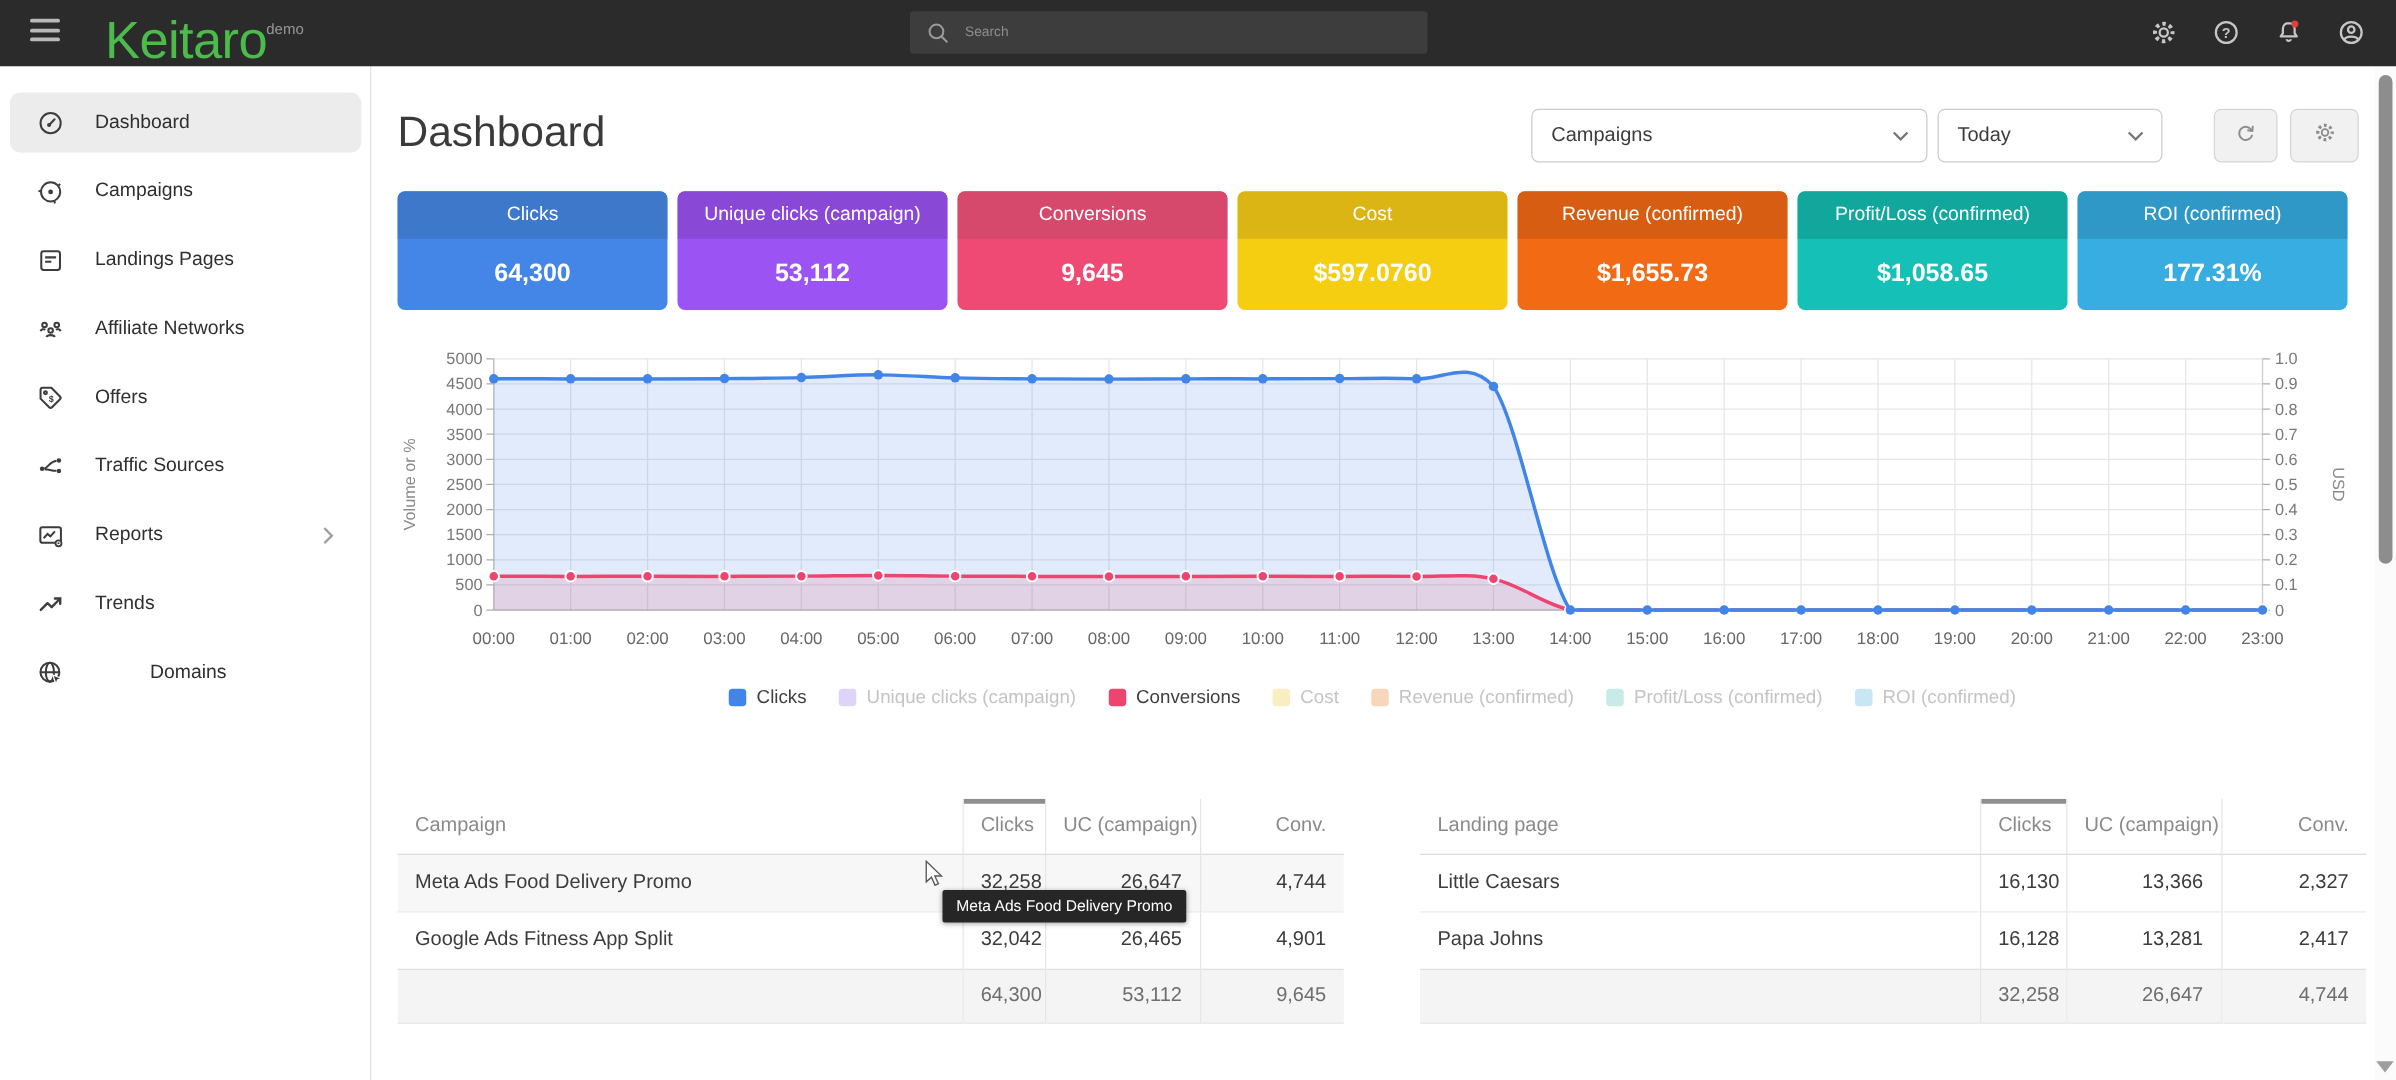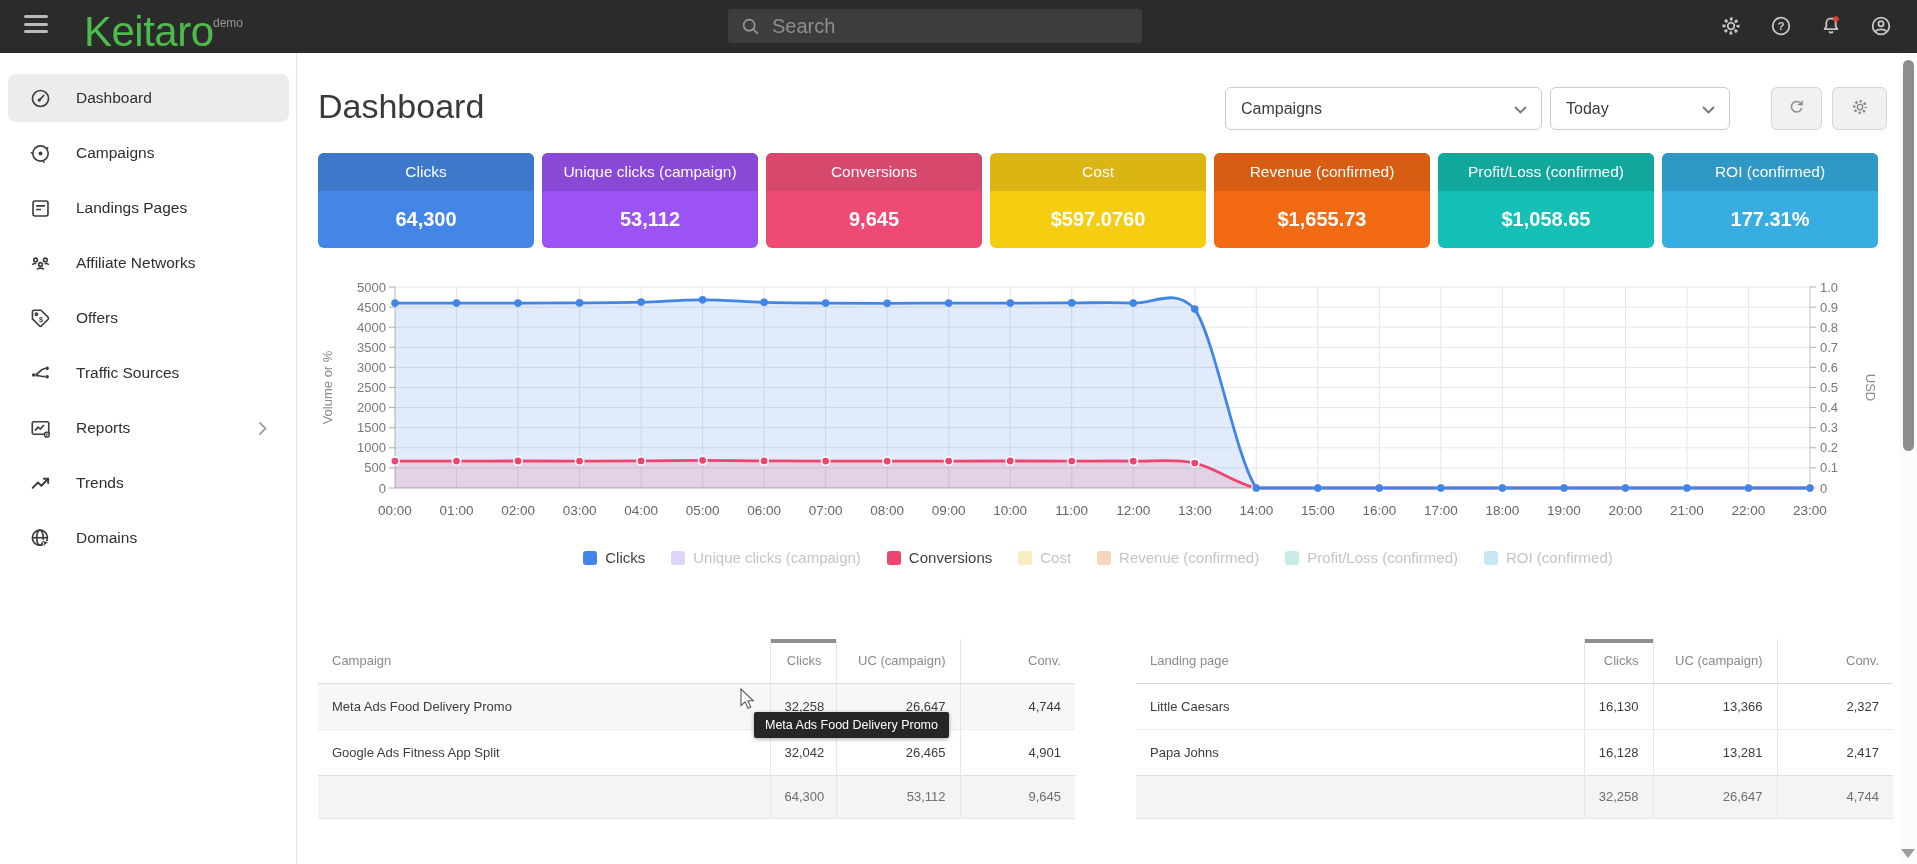--- a/index.html
+++ b/index.html
@@ -7,21 +7,21 @@
        font-family:"Liberation Sans","DejaVu Sans",sans-serif;color:#3c3c3c;}
 
   
   .topbar{position:absolute;left:0;top:0;width:1917px;height:53px;background:#2b2b2b;z-index:30;}
   .hamburger{position:absolute;left:24px;top:15px;width:26px;height:22px;cursor:pointer;}
   .hamburger span{display:block;width:24px;height:3px;background:#b9b9b9;border-radius:2px;margin:0 0 4.5px 0;}
   .logo{position:absolute;left:84px;top:8px;font-size:42px;font-weight:normal;letter-spacing:-.5px;color:#4cbb4c;}
   .logo-suffix{position:absolute;left:213px;top:16px;font-size:12px;color:#969696;text-align:right;}
   .searchbox{position:absolute;left:728px;top:9px;width:414px;height:34px;background:#3d3d3d;border-radius:3px;display:flex;align-items:center;}
   .searchbox .sicon{margin:0 10px 0 13px;display:flex;}
-  .searchbox input{flex:1;background:transparent;border:none;outline:none;color:#ddd;font-size:20px;font-family:inherit;}
+  .searchbox input{flex:1;background:transparent;border:none;outline:none;color:#ddd;font-size:11px;font-family:inherit;}
   .searchbox input::placeholder{color:#8e8e8e;}
   .top-icons{position:absolute;right:23px;top:13px;display:flex;gap:24px;}
   .tbtn{width:26px;height:26px;position:relative;cursor:pointer;display:flex;align-items:center;justify-content:center;}
 
   
   .sidebar{position:absolute;left:0;top:53px;width:297px;height:811px;background:#fff;border-right:1px solid #e2e2e2;box-sizing:border-box;}
   .side-item{position:absolute;left:8px;width:281px;height:48px;border-radius:8px;display:flex;align-items:center;cursor:pointer;}
   .side-item.active{background:#ececec;}
   .side-item .sic{margin-left:20px;width:24px;height:24px;display:flex;align-items:center;justify-content:center;}
   .side-item .slabel{margin-left:24px;font-size:15.5px;color:#2f2f2f;}
@@ -40,21 +40,21 @@
   .card .chead{height:38px;line-height:38px;font-size:15.5px;white-space:nowrap;}
   .card .cval{height:57px;display:flex;align-items:center;justify-content:center;font-size:20px;font-weight:bold;}
 
   
   #chart{position:absolute;left:318px;top:263px;}
   .legend{position:absolute;left:318px;top:549px;width:1560px;display:flex;justify-content:center;gap:26px;align-items:center;}
   .leg-item{display:flex;align-items:center;gap:8px;font-size:15px;cursor:pointer;white-space:nowrap;}
   .leg-sq{width:14px;height:14px;border-radius:3px;display:inline-block;}
 
   
-  table.dash{position:absolute;top:639px;border-collapse:collapse;background:#fff;font-size:13px;color:#3c3c3c;table-layout:fixed;}
+  table.dash{position:absolute;top:639px;border-collapse:collapse;background:#fff;font-size:16px;color:#3c3c3c;table-layout:fixed;}
   table.dash th{font-weight:400;color:#8a8a8a;text-align:right;padding:0 14px;height:44px;position:relative;
                 border-bottom:1px solid #dcdcdc;box-sizing:border-box;white-space:nowrap;overflow:hidden;}
   table.dash th:first-child{text-align:left;}
   table.dash th.numcol,table.dash td.numcol{border-left:1px solid #e6e6e6;}
   table.dash th.sorted::before{content:"";position:absolute;top:0;left:0;right:0;height:4px;background:#8f8f8f;}
   table.dash td{height:46px;padding:0 14px;text-align:right;border-top:1px solid #ececec;box-sizing:border-box;white-space:nowrap;overflow:hidden;}
   table.dash td:first-child{text-align:left;}
   table.dash tr.hovered td{background:#f7f7f7;}
   table.dash tfoot td{background:#f4f4f4;color:#6e6e6e;height:43px;border-top:1px solid #dfdfdf;border-bottom:1px solid #e4e4e4;}
 
@@ -204,21 +204,21 @@
         </div>
         <div class="side-item" style="top: 406px;">
           <span class="sic">
             <svg width="23" height="23" viewBox="0 0 24 24">
               <path d="M3.8 16.6 9.4 11 12.9 14.3 19.8 7.3" fill="none" stroke="#3d3d3d" stroke-width="2" stroke-linecap="round" stroke-linejoin="round"></path>
               <path d="M15.6 7.1 H20 V11.5" fill="none" stroke="#3d3d3d" stroke-width="2" stroke-linecap="round"></path>
             </svg>
           </span>
           <span class="slabel">Trends</span>
         </div>
-        <div class="side-item" style="top: 461px;">
+        <div class="side-item" style="top: 461px; gap: 44px;">
           <span class="sic">
             <svg width="23" height="23" viewBox="0 0 24 24">
               <circle cx="11.4" cy="11.2" r="7.9" fill="none" stroke="#3d3d3d" stroke-width="1.7"></circle>
               <ellipse cx="11.4" cy="11.2" rx="3.4" ry="7.9" fill="none" stroke="#3d3d3d" stroke-width="1.7"></ellipse>
               <path d="M3.5 11.2 H19.3" fill="none" stroke="#3d3d3d" stroke-width="1.7"></path>
               <path d="M13.8 13.6 21.2 16.4 17.8 17.7 16.5 21.1 Z" fill="#3d3d3d" stroke="#fff" stroke-width="1"></path>
             </svg>
           </span>
           <span class="slabel">Domains</span>
         </div>

